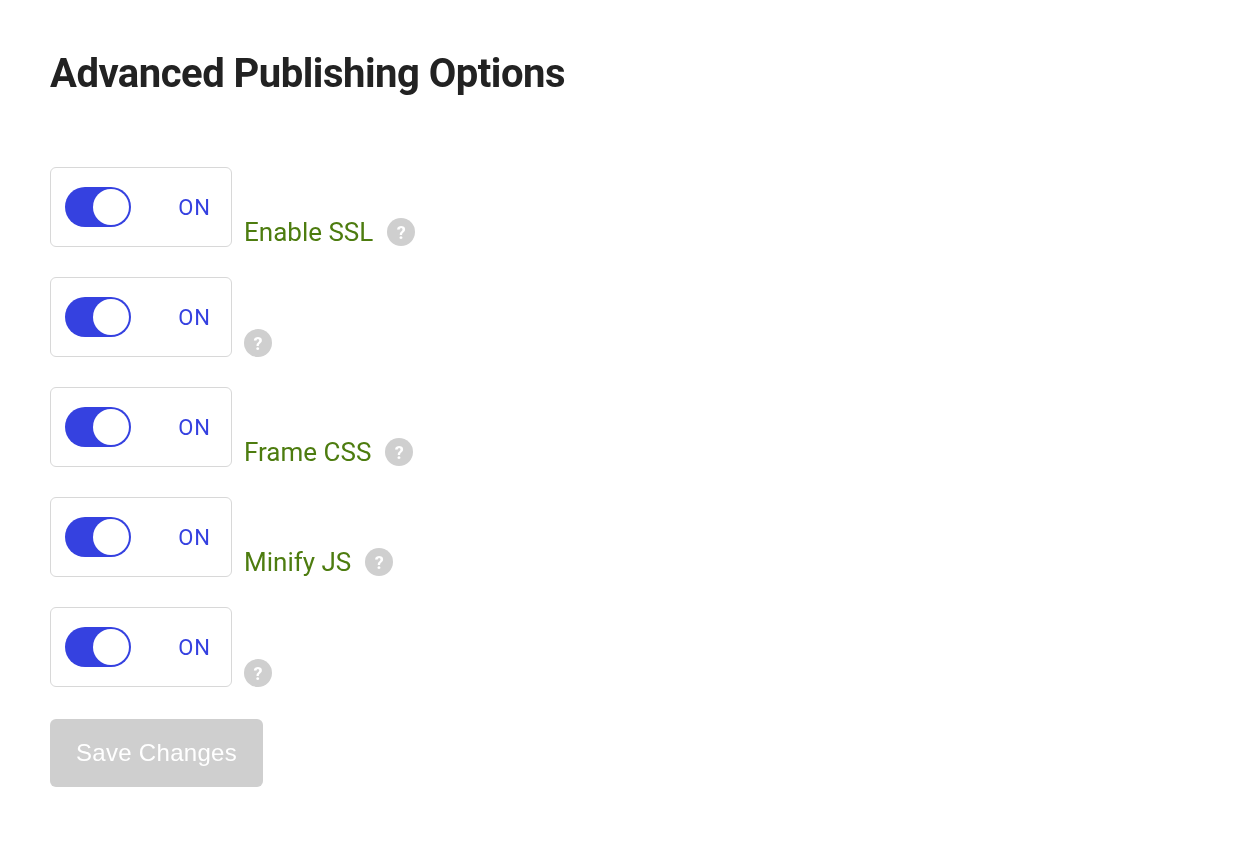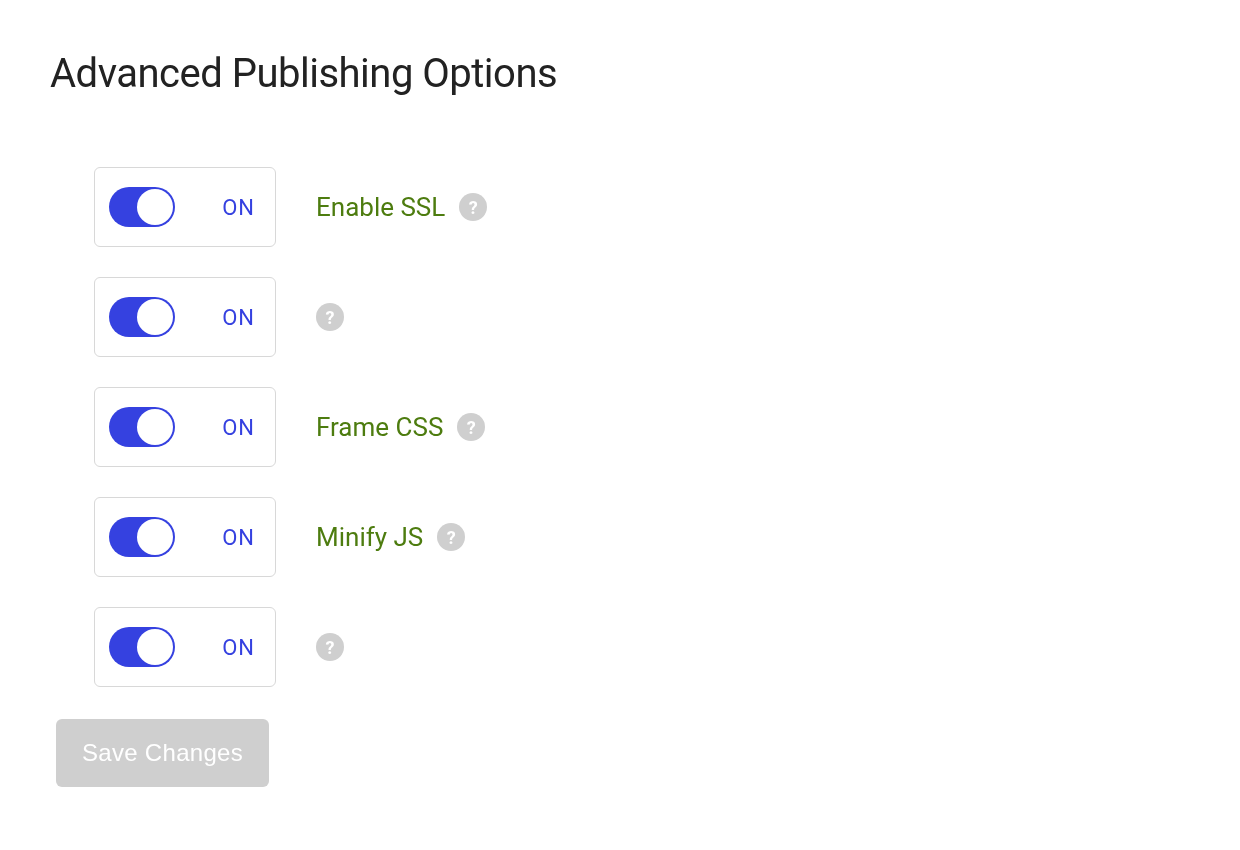--- a/index.html
+++ b/index.html
@@ -9,35 +9,34 @@
     }
     body {
       font-family: -apple-system, BlinkMacSystemFont, "Segoe UI", Roboto, Helvetica, Arial, sans-serif;
       background: #ffffff;
       padding: 50px;
       width: 1240px;
       height: 850px;
     }
     .page-title {
       font-size: 40px;
-      font-weight: 400;
+      font-weight: 700;
       color: #222222;
       margin-bottom: 70px;
       letter-spacing: -0.5px;
     }
     .options-list {
       display: flex;
       flex-direction: column;
       gap: 30px;
     }
     .option-row {
       display: flex;
-      align-items: center;
-      gap: 40px;
-      margin-left: 44px;
+      align-items: flex-end;
+      gap: 12px;
     }
     .toggle-box {
       display: flex;
       align-items: center;
       justify-content: space-between;
       width: 182px;
       height: 80px;
       border: 1px solid #d8d8d8;
       border-radius: 6px;
       padding: 0 20px 0 14px;
@@ -94,21 +93,20 @@
       margin-top: 2px;
       background: #cfcfcf;
       color: #ffffff;
       border: none;
       border-radius: 6px;
       padding: 20px 26px;
       font-size: 24px;
       font-weight: 400;
       cursor: default;
       letter-spacing: 0.3px;
-      margin-left: 6px;
     }
   </style>
 </head>
 <body>
 
 <h1 class="page-title">Advanced Publishing Options</h1>
 
 <div class="options-list">
 
   <div class="option-row">

